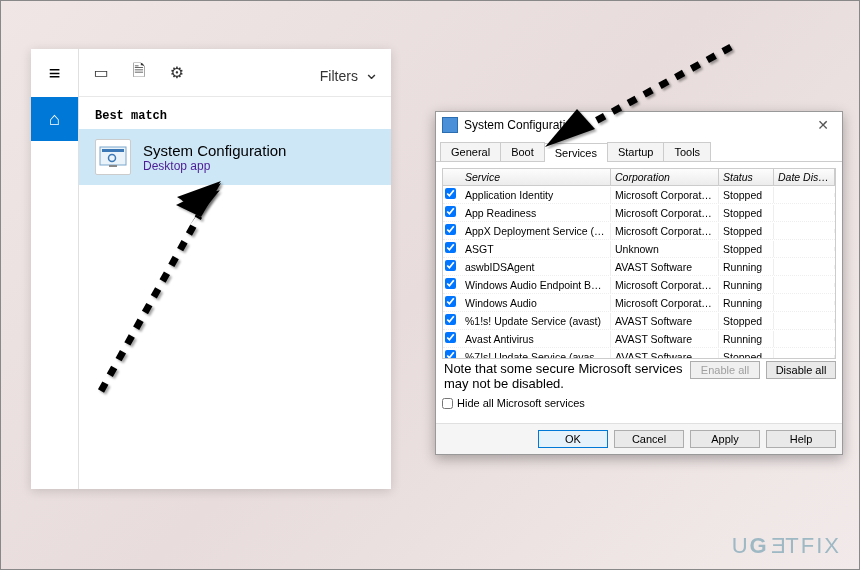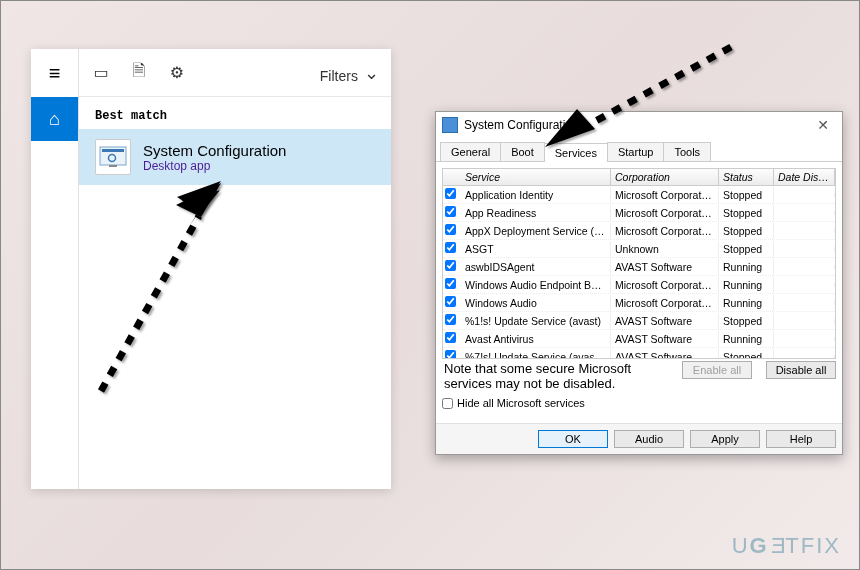--- a/index.html
+++ b/index.html
@@ -37,21 +37,21 @@
   .svc-head .col, .svc-row .col { padding: 2px 4px; overflow:hidden; white-space:nowrap; text-overflow:ellipsis; border-right:1px solid #eee; }
   .svc-head .col { border-right:1px solid #ccc;font-style:italic; }
   .col.chk { width:18px; flex:none; padding:2px; border-right:none;}
   .col.service { width:150px; }
   .col.manuf { width:108px; }
   .col.status { width:55px; }
   .col.date { flex:1; }
   .svc-body { max-height: 172px; overflow:hidden; }
   .svc-row { border-bottom:1px dotted #eee; }
   .note { font-size:13px; padding:2px 2px 4px; }
-  .btn-row { display:flex; justify-content:flex-end; gap:14px; padding: 2px 0 6px; }
+  .btn-row { display:flex; justify-content:flex-end; gap:6px; padding: 2px 0 6px; }
   .hide-row { display:flex; align-items:center; gap:4px; padding: 2px 0 8px; font-size:11px; }
   .dialog-buttons { display:flex; justify-content:flex-end; gap:6px; padding: 6px; border-top:1px solid #e0e0e0; background:#f5f5f5; }
   button.win { font-size:11px; padding: 2px 0; width:70px; background:#e9e9e9; border:1px solid #adadad; }
   button.win.default { border:1px solid #0078d7; background:#e5f1fb; }
   button.win[disabled] { color:#a0a0a0; background:#f0f0f0; }
   input[type=checkbox] { width:11px; height:11px; }
   
   
   .arrow-dashed { position:absolute; }
   
@@ -198,21 +198,21 @@
         <button class="win">Disable all</button>
       </div>
     </div>
     <div class="hide-row">
       <input type="checkbox" style="">
       <span>Hide all Microsoft services</span>
     </div>
   </div>
   <div class="dialog-buttons">
     <button class="win default">OK</button>
-    <button class="win">Audio</button>
+    <button class="win">Cancel</button>
     <button class="win">Apply</button>
     <button class="win">Help</button>
   </div>
 </div>
 
 <svg class="arrow-dashed" style="left:80px; top:180px; width:160px; height:230px;" viewBox="0 0 160 230">
   <defs>
       <filter id="s1" x="-20%" y="-20%" width="140%" height="140%">
         <feDropShadow dx="2" dy="2" stdDeviation="1" flood-opacity="0.35"></feDropShadow>
       </filter>

